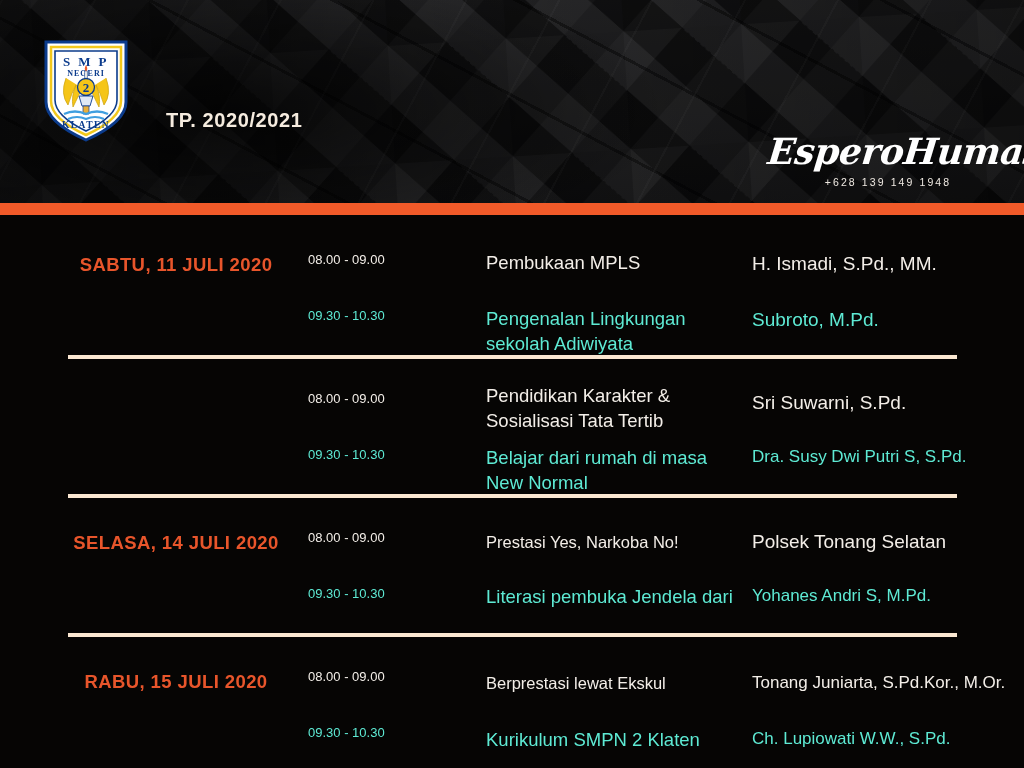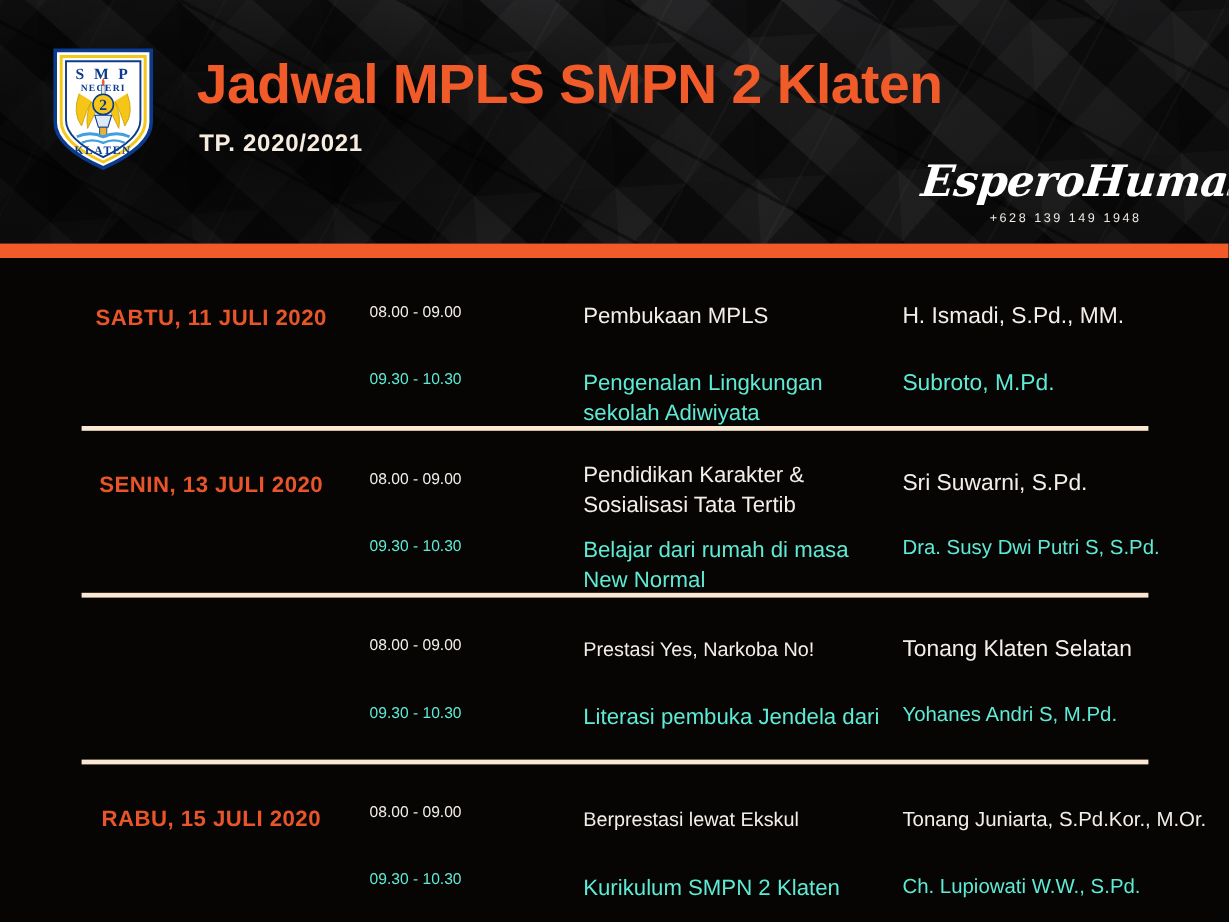--- a/index.html
+++ b/index.html
@@ -226,21 +226,20 @@
         <circle cx="44" cy="49" r="8.5" fill="#f5c518" stroke="#0b3b8c" stroke-width="1.3"></circle>
         <text x="44" y="54" text-anchor="middle" font-family="'Liberation Serif',serif" font-size="13" font-weight="700" fill="#0b3b8c">2</text>
         <path d="M37 58 h14 l-3 10 h-8 z" fill="#dfe9f5" stroke="#0b3b8c" stroke-width="0.9"></path>
         <path d="M41 68 h6 v8 h-6 z" fill="#e9b03a" stroke="#0b3b8c" stroke-width="0.7"></path>
         <path d="M22 76 q11-5 22 0 q11-5 22 0" fill="none" stroke="#3f9fe0" stroke-width="2.4"></path>
         <path d="M26 81 q9-4 18 0 q9-4 18 0" fill="none" stroke="#3f9fe0" stroke-width="2"></path>
         <text x="44" y="90" text-anchor="middle" font-family="'Liberation Serif',serif" font-size="9.5" font-weight="700" letter-spacing="1.4" fill="#0b3b8c">KLATEN</text>
       </svg>
     </div>
 
-    <div class="title">Jadwal MPLS SMPN 2 Klaten</div>
     <div class="subtitle">TP. 2020/2021</div>
 
     <div class="brand">
       <div class="brand-name">EsperoHumas</div>
       <div class="brand-phone">+628 139 149 1948</div>
     </div>
   </div>
 
   <div class="accent-bar"></div>
 
@@ -269,21 +268,20 @@
             <div class="speaker t-white">H. Ismadi, S.Pd., MM.</div>
           </div>
         <div class="slot slot-b">
             <div class="speaker t-orange">Subroto, M.Pd.</div>
           </div>
       </div>
       <div class="divider" style="top:124px"></div>
     </div>
 
     <div class="row row-1">
-      <div class="c-day">SENIN, 13 JULI 2020</div>
       <div class="c-times">
         <div class="slot slot-a">
             <div class="time t-white">08.00 - 09.00</div>
           </div>
         <div class="slot slot-b">
             <div class="time t-orange">09.30 - 10.30</div>
           </div>
       </div>
       <div class="c-topics">
         <div class="slot slot-a" style="top:14px">
@@ -298,39 +296,40 @@
             <div class="speaker t-white">Sri Suwarni, S.Pd.</div>
           </div>
         <div class="slot slot-b">
             <div class="speaker small t-orange">Dra. Susy Dwi Putri S, S.Pd.</div>
           </div>
       </div>
       <div class="divider" style="top:124px"></div>
     </div>
 
     <div class="row row-2">
+      <div class="c-day">SELASA, 14 JULI 2020</div>
       <div class="c-times">
         <div class="slot slot-a">
             <div class="time t-white">08.00 - 09.00</div>
           </div>
         <div class="slot slot-b">
             <div class="time t-orange">09.30 - 10.30</div>
           </div>
       </div>
       <div class="c-topics">
         <div class="slot slot-a" style="top:22px">
             <div class="topic small t-white">Prestasi Yes, Narkoba No!</div>
           </div>
         <div class="slot slot-b">
             <div class="topic t-orange">Literasi pembuka Jendela dari</div>
           </div>
       </div>
       <div class="c-speakers">
         <div class="slot slot-a">
-            <div class="speaker t-white">Tonang Klaten Selatan</div>
+            <div class="speaker t-white">Polsek Tonang Selatan</div>
           </div>
         <div class="slot slot-b">
             <div class="speaker small t-orange">Yohanes Andri S, M.Pd.</div>
           </div>
       </div>
       <div class="divider" style="top:124px"></div>
     </div>
 
     <div class="row row-3">
       <div class="c-day">RABU, 15 JULI 2020</div>

